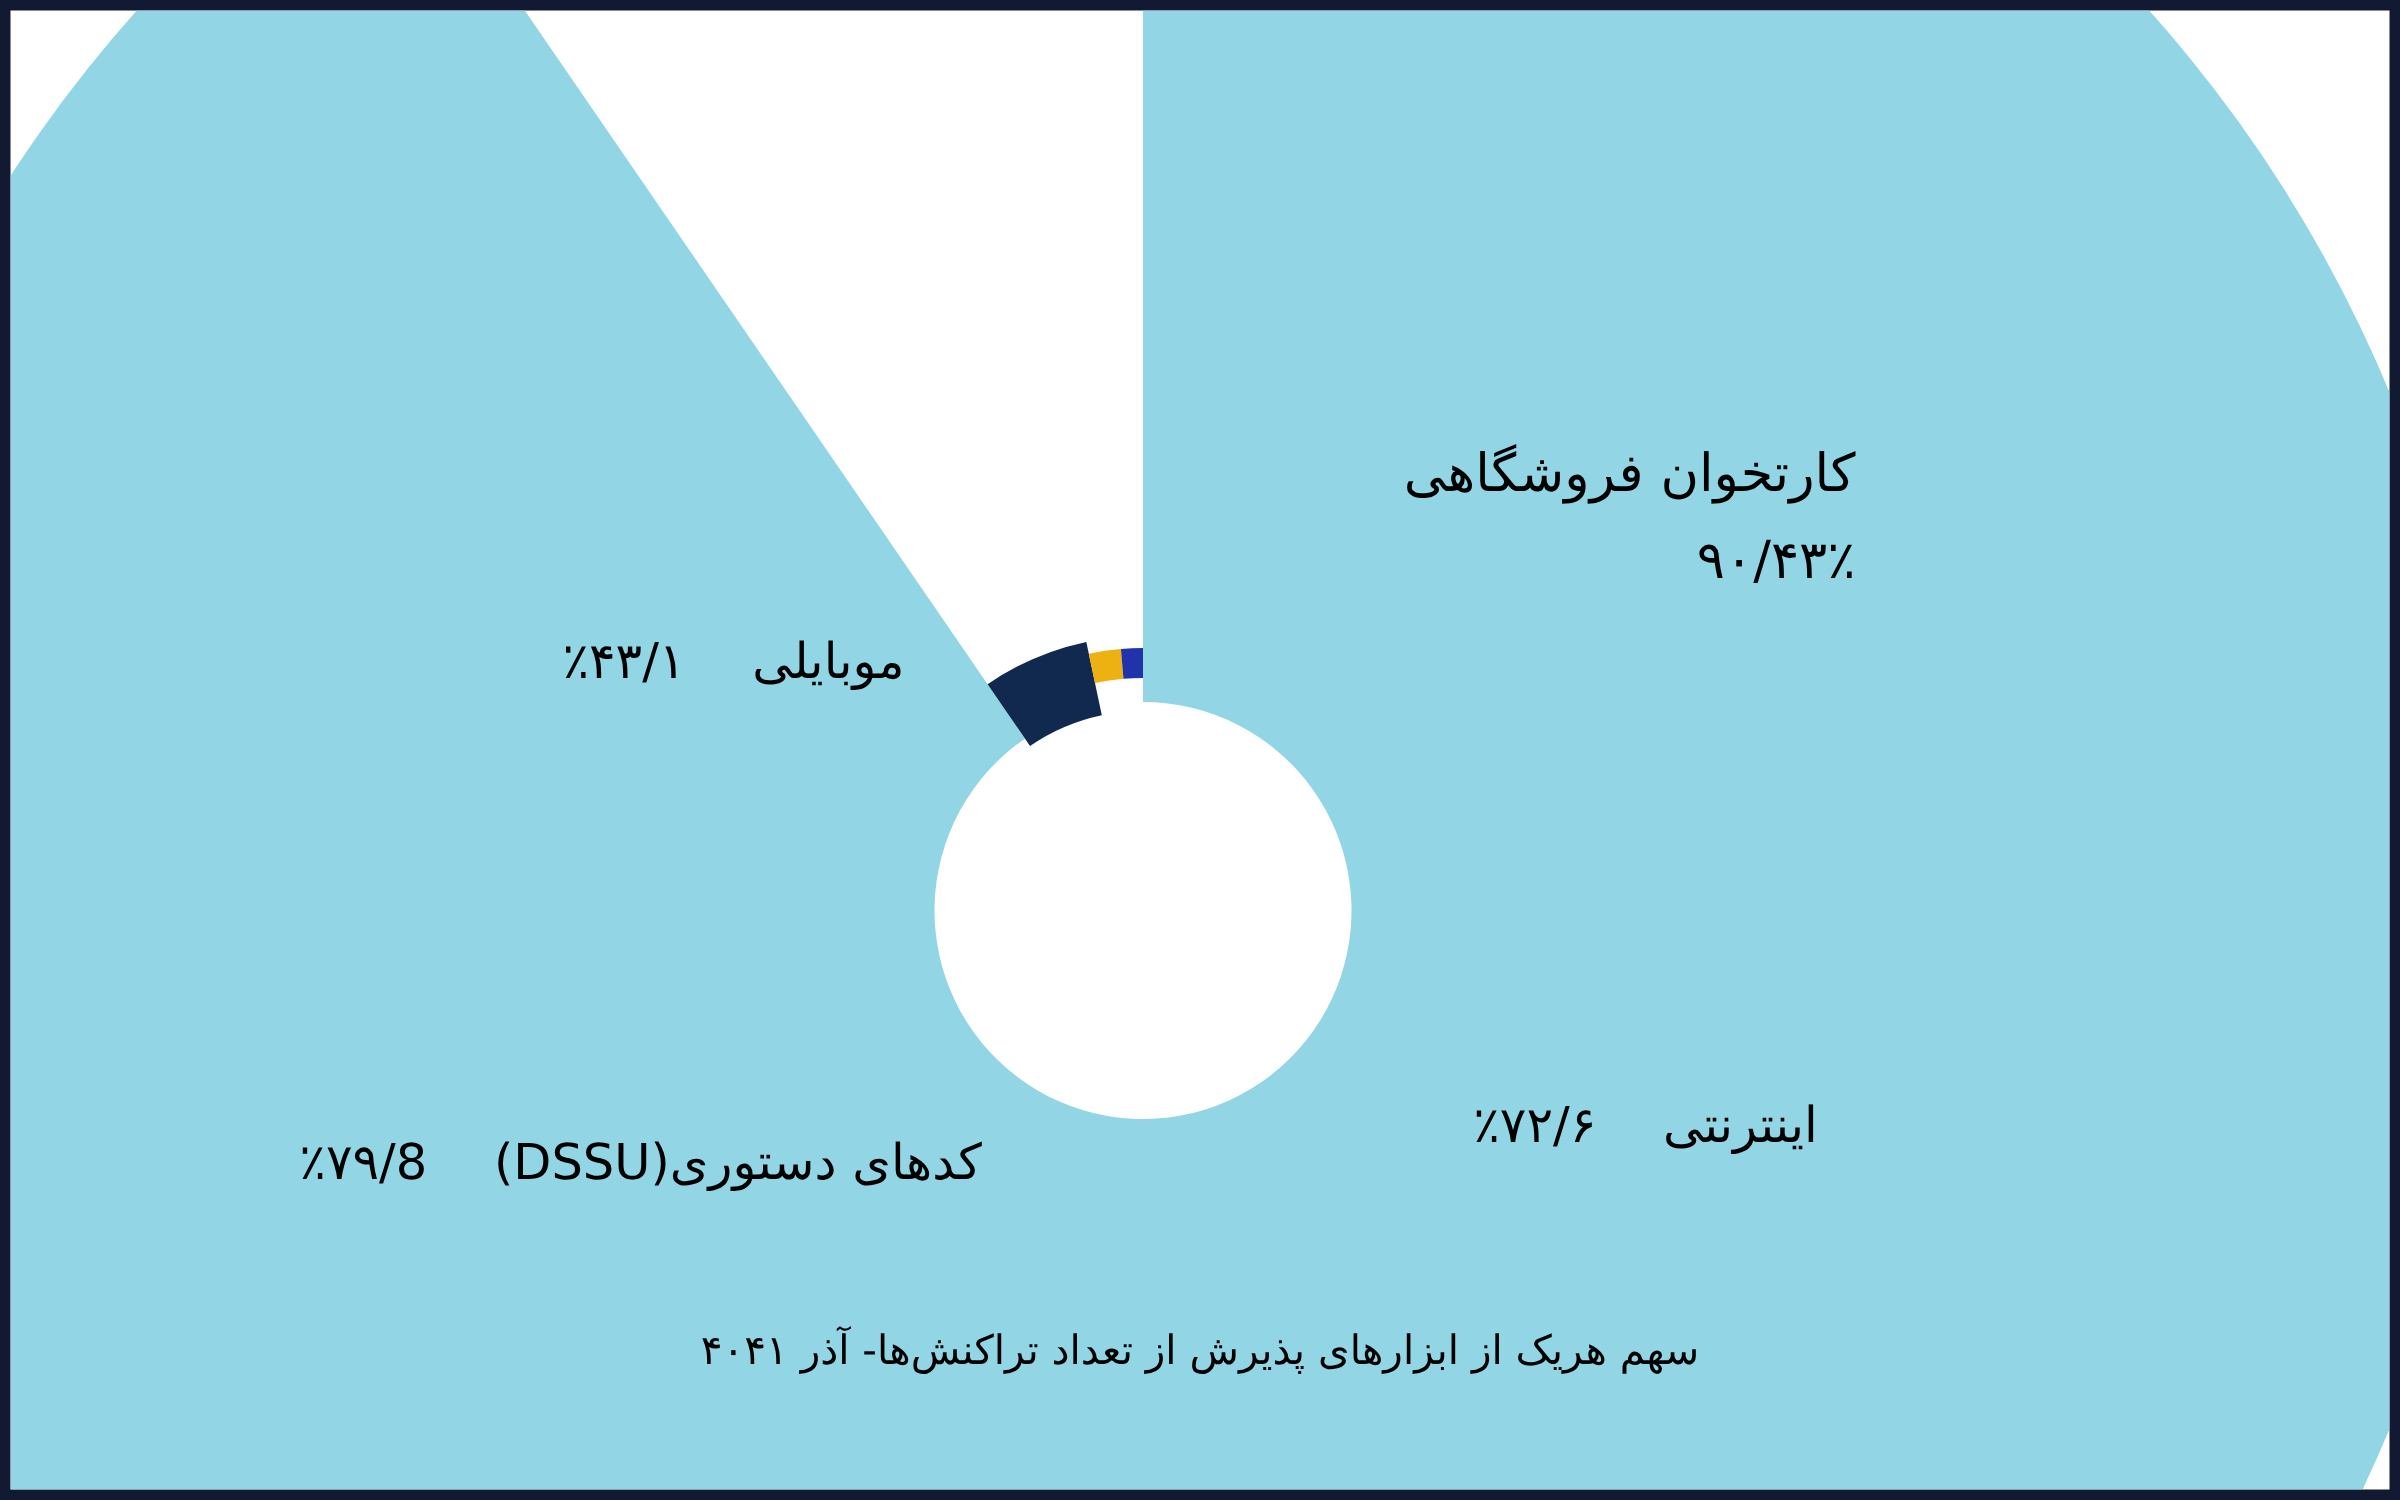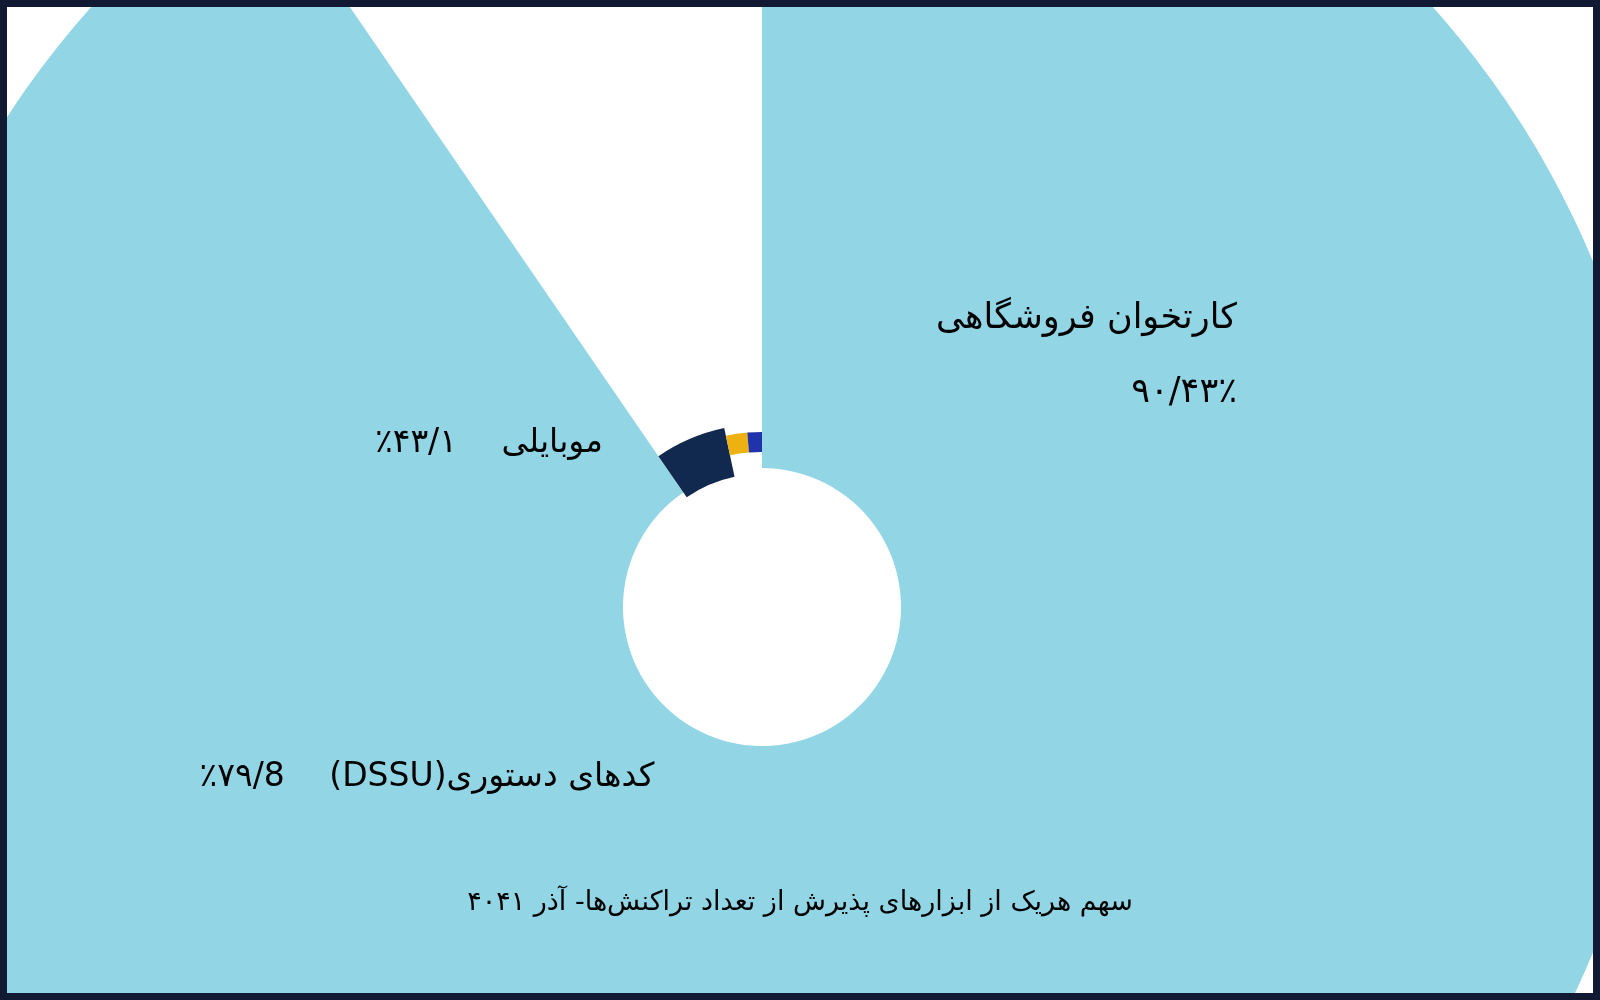--- a/index.html
+++ b/index.html
@@ -42,21 +42,21 @@
     unicode-bidi: bidi-override;
     white-space: nowrap;
     color: #000000;
     font-family: "DejaVu Sans", "Liberation Sans", sans-serif;
     line-height: 1.55;
   }
   .lbl-pos {
     font-size: 35px;
   }
   .lbl-pos .lbl-name { display: block; }
-  .lbl-pos .lbl-val { display: block; margin-top: 20px; }
+  .lbl-pos .lbl-val { display: block; margin-top: 4px; }
 
   .lbl-inline {
     font-size: 33px;
   }
   .lbl-inline .lbl-name { margin-left: 34px; }
   .lbl-inline .lbl-val { }
 
   #label-pos {
     left: 900px;
     top: 282px;
@@ -107,20 +107,24 @@
       <path id="slice-internet" fill="#11294f" stroke="none" d="M 651.3883261414284 449.15696555616177 A 183 183 0 0 1 717.2183541018125 420.9426146923172 L 727.5412081723555 469.8653975632688 A 133 133 0 0 0 679.6975266492348 490.370909393276 Z"></path>
       <path id="slice-ussd" fill="#edb111" stroke="none" d="M 718.8700107530993 428.77025995166946 A 175 175 0 0 1 740.2848000033772 425.6197749483635 L 741.9665371458484 445.5489435256934 A 155 155 0 0 0 722.9991523813165 448.3393731000501 Z"></path>
       <path id="slice-mobile" fill="#2033ab" stroke="none" d="M 740.2848000033772 425.6197749483635 A 175 175 0 0 1 755 425 L 755 445 A 155 155 0 0 0 741.9665371458484 445.5489435256934 Z"></path>
     </svg>
 
     <div class="slice-label lbl-pos" id="label-pos">
       <span class="lbl-name">کارتخوان فروشگاهی</span>
       <span class="lbl-val">۹۰/۴۳٪</span>
     </div>
 
+    <div class="slice-label lbl-inline" id="label-internet">
+      <span class="lbl-name">اینترنتی</span>
+      <span class="lbl-val">۶/۲۷٪</span>
+    </div>
 
     <div class="slice-label lbl-inline" id="label-ussd">
       <span class="lbl-name">کدهای دستوری(USSD)</span>
       <span class="lbl-val">8/۹۷٪</span>
     </div>
 
     <div class="slice-label lbl-inline" id="label-mobile">
       <span class="lbl-name">موبایلی</span>
       <span class="lbl-val">۱/۳۴٪</span>
     </div>

